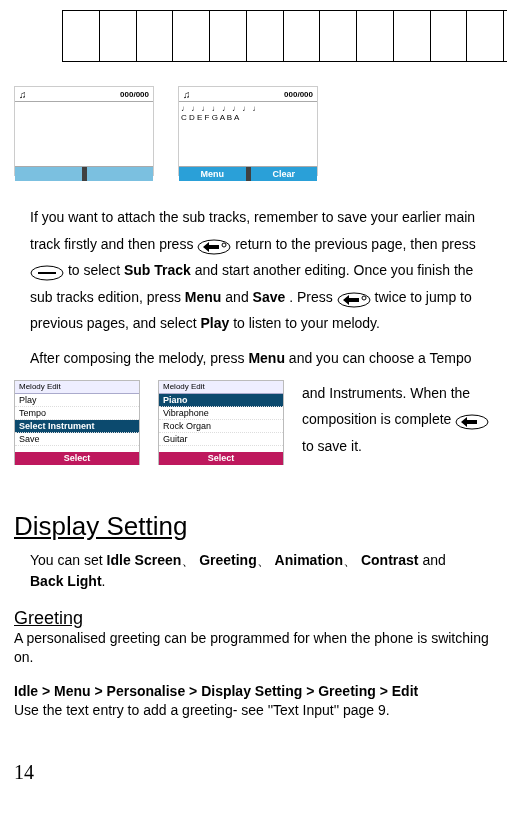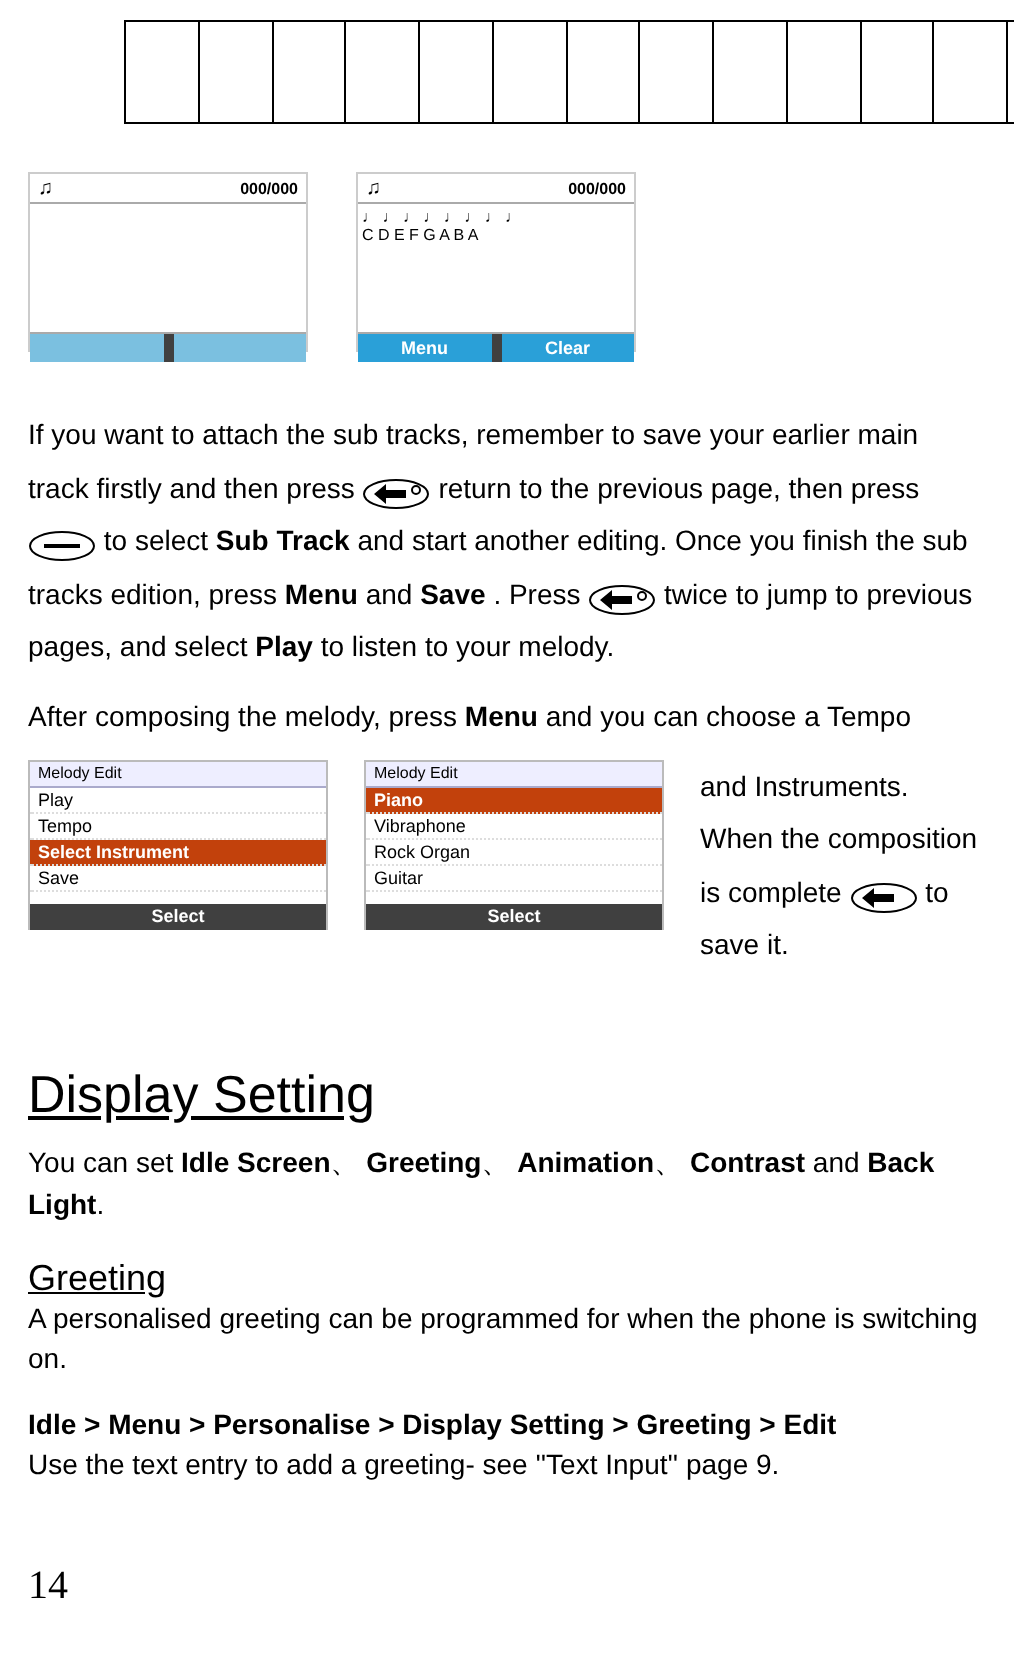--- a/index.html
+++ b/index.html
@@ -68,21 +68,21 @@
     background: #2aa0d8;
     color: #fff;
     font-size: 9px;
     font-weight: bold;
     text-align: center;
     line-height: 14px;
   }
   .ps-soft div + div { border-left: 5px solid #404040; }
   .ps-soft .empty { background: #7bc0e0; }
   .melody-shot {
-    width: 150px;
+    width: 126px;
     height: 85px;
     border: 1px solid #bbb;
     background: #fff;
     box-sizing: border-box;
   }
   .ms-title {
     height: 12px;
     font-size: 8px;
     background: #eef;
     border-bottom: 1px solid #aac;
@@ -90,37 +90,37 @@
     line-height: 12px;
   }
   .ms-list {
     height: 58px;
     font-size: 9px;
   }
   .ms-item {
     padding: 1px 4px;
     border-bottom: 1px dotted #ddd;
   }
-  .ms-sel { background: #c2410c; color: #fff; font-weight: bold; }
+  .ms-sel { background: #0c4a6e; color: #fff; font-weight: bold; }
   .ms-soft {
     height: 13px;
     display: flex;
   }
   .ms-soft div {
     flex: 1;
-    background: #404040;
+    background: #be185d;
     color: #fff;
     font-size: 9px;
     text-align: center;
     line-height: 13px;
     font-weight: bold;
   }
   .para {
     line-height: 1.9;
-    margin: 8px 0;
+    margin: 8px 16px;
   }
   .big-heading {
     font-size: 26px;
     text-decoration: underline;
     font-family: "Segoe UI", Tahoma, sans-serif;
     margin: 46px 0 8px;
   }
   .med-heading {
     font-size: 18px;
     text-decoration: underline;

